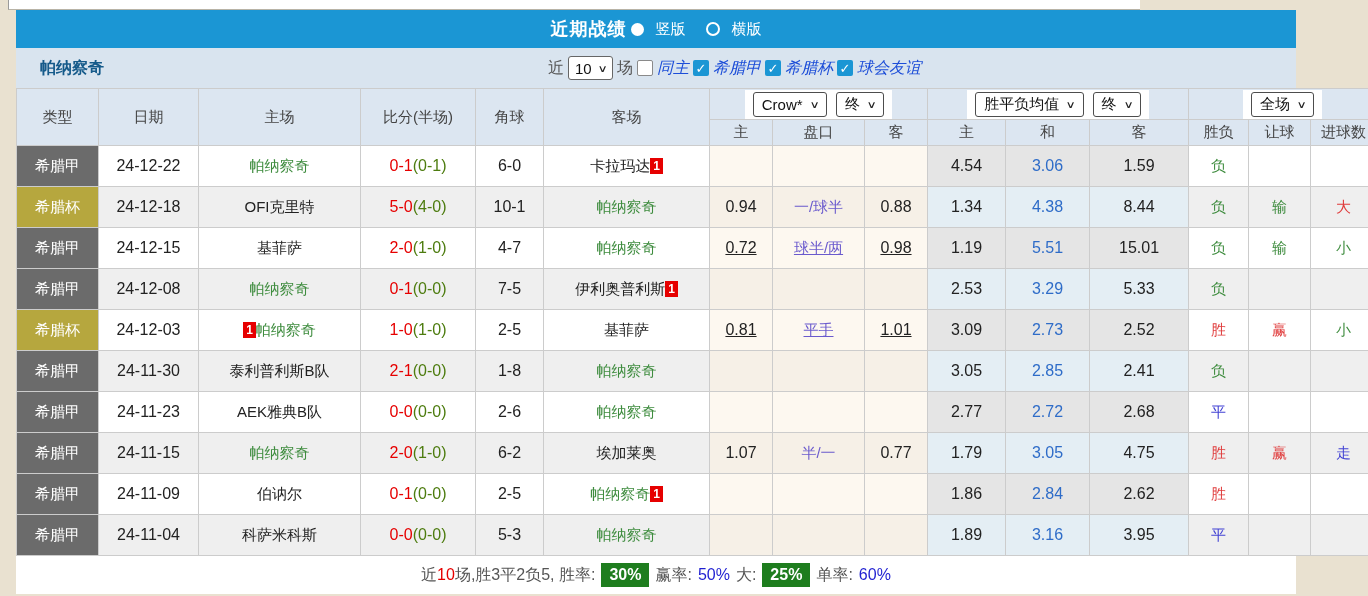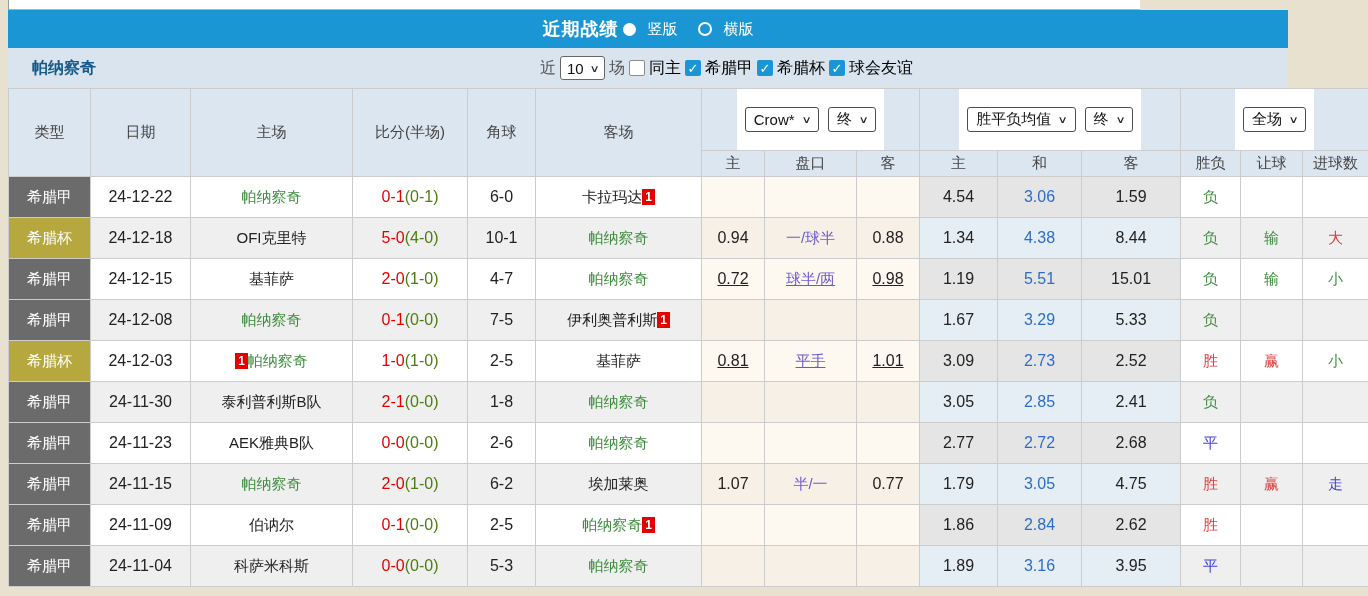--- a/index.html
+++ b/index.html
@@ -11,46 +11,46 @@
   *{box-sizing:border-box;}
   html,body{margin:0;padding:0;}
   body{
     width:1368px;height:596px;overflow:hidden;
     background:#e9e1d0;
     font-family:"Liberation Sans","DejaVu Sans",sans-serif;
     color:#333;
   }
   .top-strip{height:10px;background:#fff;width:1132px;margin-left:8px;
     border-left:1px solid #9a9a9a;border-bottom:1px solid #b8b3a6;}
-  .content{margin-left:8px;width:1280px;background:#fff;}
+  .content{margin-left:16px;width:1280px;background:#fff;}
   
   .title-bar{height:38px;background:var(--c-accent);display:flex;align-items:center;justify-content:center;gap:10px;color:#fff;}
   .title-bar .title{font-size:18px;font-weight:bold;letter-spacing:1px;}
   .radio{width:13px;height:13px;border-radius:50%;display:inline-block;flex:none;}
   .radio.filled{background:#fff;margin-left:-6px;}
   .radio.empty{border:2.5px solid #fff;width:14px;height:14px;margin-left:10px;}
   .radio-label{font-size:15px;margin-left:2px;}
   
   .filter-bar{height:40px;background:var(--c-filterbg);display:flex;align-items:center;position:relative;}
   .team-name{color:#155a8a;font-weight:bold;font-size:16px;margin-left:24px;}
   .filters{position:absolute;left:532px;display:flex;align-items:center;gap:4px;font-size:16px;color:#555;}
   .mini-select{display:inline-flex;align-items:center;gap:7px;background:#fff;border:1px solid #666;border-radius:3px;height:24px;padding:0 6px;color:#111;font-size:15px;}
   .chev{font-size:10px;color:#222;transform:scaleX(1.4);}
   .cb{width:16px;height:16px;border-radius:2px;display:inline-flex;align-items:center;justify-content:center;flex:none;}
   .cb.unchecked{background:#fff;border:1px solid #8a8a8a;}
   .cb.checked{background:var(--c-accent);color:#fff;font-size:13px;font-weight:bold;}
-  .lg-label{color:#000000;}
+  .lg-label{color:#1d4ed8;font-style:italic;}
   
   table{border-collapse:collapse;table-layout:fixed;width:1360px;}
   th,td{border:1px solid #ccc;text-align:center;padding:0;overflow:hidden;white-space:nowrap;}
   thead th{background:var(--c-headbg);color:#444;font-weight:normal;font-size:15px;}
   thead tr.dd-row th{height:31px;}
   thead tr.sub-row th{height:26px;}
   .dd-cell{background:var(--c-headbg);}
-  .dd-wrap{background:#fff;display:inline-flex;align-items:flex-start;gap:9px;padding:18px 8px;}
+  .dd-wrap{background:#fff;display:inline-flex;align-items:flex-start;gap:9px;padding:2px 8px;}
   .hdr-select{display:inline-flex;align-items:center;gap:8px;border:1.5px solid #4d4d4d;border-radius:3px;background:#fff;height:25px;padding:0 8px;font-size:15px;color:#111;}
   tbody tr{height:41px;}
   tbody td{font-size:16px;color:#222;}
   tr.odd td{background:#fff;}
   tr.even td{background:#efefef;}
   tr.odd td.ah{background:#fdf8f0;text-decoration:underline;}
   tr.even td.ah{background:#f6f0e7;}
   tr.odd td.avg{background:#e5e5e5;}
   tr.even td.avg{background:#e4eef4;}
   td.c-league{color:#fff;font-size:15px;}
@@ -234,21 +234,21 @@
         <tr class="even">
     <td class="c-league league-lg">希腊甲</td>
     <td class="c-date">24-12-08</td>
     <td class="c-home"><span class="tname t-team">帕纳察奇</span></td>
     <td class="c-score"><span class="score">0-1</span><span class="half">(0-0)</span></td>
     <td class="c-corner">7-5</td>
     <td class="c-away"><span class="tname">伊利奥普利斯</span><span class="badge">1</span></td>
     <td class="ah"></td>
     <td class="ah c-line"></td>
     <td class="ah"></td>
-    <td class="avg">1.67</td>
+    <td class="avg">2.53</td>
     <td class="avg c-draw">3.29</td>
     <td class="avg">5.33</td>
     <td class="c-res t-green">负</td>
     <td class="c-res"></td>
     <td class="c-res"></td>
   </tr>
         <tr class="odd">
     <td class="c-league league-cup">希腊杯</td>
     <td class="c-date">24-12-03</td>
     <td class="c-home"><span class="badge">1</span><span class="tname t-team">帕纳察奇</span></td>
@@ -346,14 +346,24 @@
     <td class="avg">1.89</td>
     <td class="avg c-draw">3.16</td>
     <td class="avg">3.95</td>
     <td class="c-res t-blue">平</td>
     <td class="c-res"></td>
     <td class="c-res"></td>
   </tr>
       </tbody>
   </table>
 
+  <div class="footer">
+    <span><span>近</span><span class="f-red">10</span><span>场,胜3平2负5, 胜率:</span></span>
+    <span class="pct-green">30%</span>
+    <span>赢率:</span>
+    <span class="pct-blue">50%</span>
+    <span>大:</span>
+    <span class="pct-green">25%</span>
+    <span>单率:</span>
+    <span class="pct-blue">60%</span>
+  </div>
 
 </div>
 
 </body></html>

